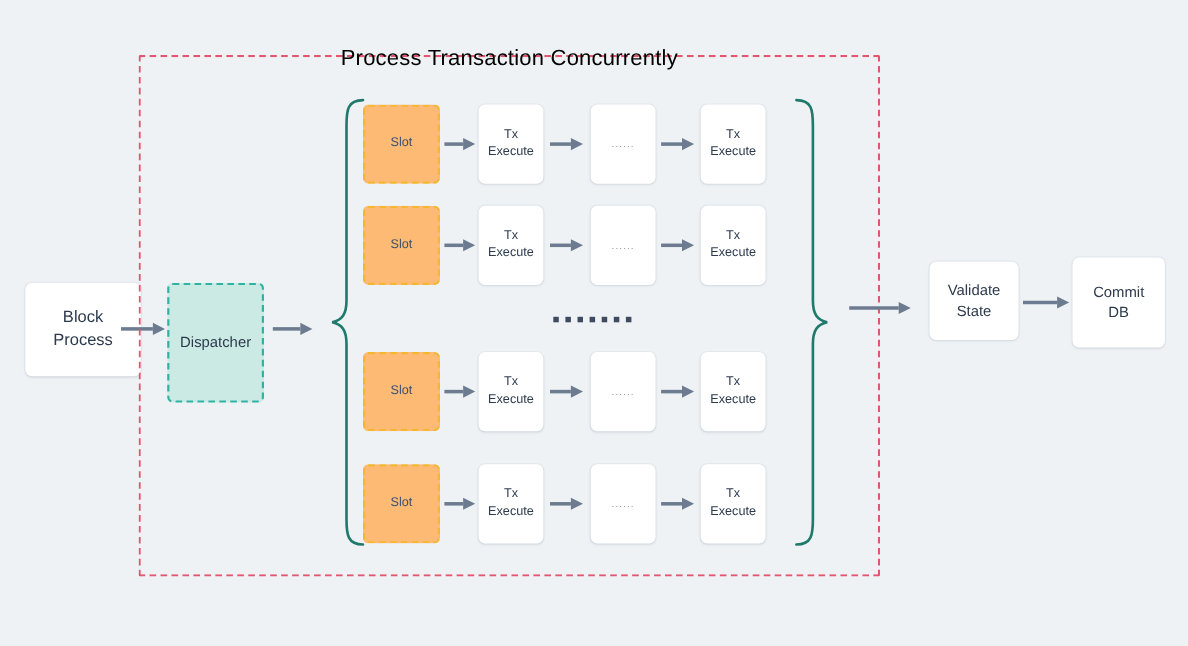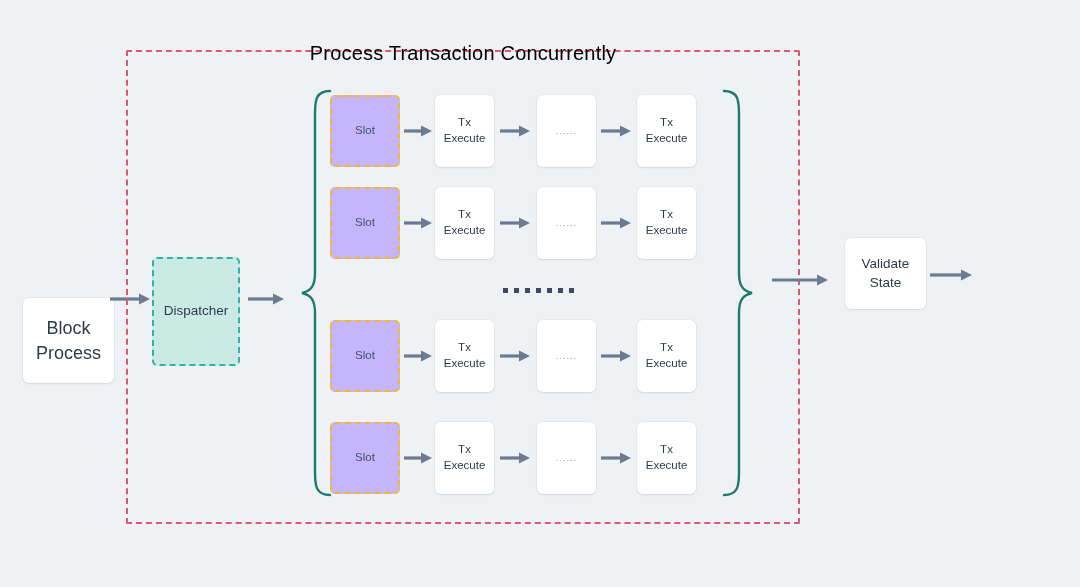--- a/index.html
+++ b/index.html
@@ -22,21 +22,21 @@
   }
   .node .lbl{white-space:pre-line;}
 
   .white-box{
     background:#ffffff;
     border-radius:6px;
     box-shadow:0 1px 2px rgba(40,60,90,.10), 0 0 0 1px rgba(40,60,90,.035);
   }
 
   
-  #block-process{left:23px;top:257px;width:91px;height:85px;font-size:18px;margin-top:41px;}
+  #block-process{left:23px;top:257px;width:105px;height:85px;font-size:15px;}
   #dispatcher{
     left:152px;top:257px;width:88px;height:109px;font-size:13.5px;
     background:#cbeae4;
     border:2px dashed #2fb3a3;
     border-radius:5px;
   }
   #validate-state{left:845px;top:238px;width:81px;height:71px;font-size:13.5px;}
   #commit-db{left:975px;top:234px;width:84px;height:82px;font-size:13.5px;}
 
   
@@ -52,21 +52,21 @@
     text-align:center;
     color:#000000;
     font-size:20px;
     letter-spacing:.2px;
   }
 
   
   .row{position:absolute;height:72px;}
   .slot{
     position:absolute;left:330px;top:0;width:70px;height:72px;
-    background:#c4b5fd;
+    background:#fdba74;
     border:2px dashed #f5b731;
     border-radius:5px;
     font-size:11.5px;
     color:#44506a;
   }
   .tx{position:absolute;width:59px;height:72px;font-size:11.5px;}
   .tx1{left:435px;}
   .txmid{left:537px;}
   .tx2{left:637px;}
   .dots-inline{
@@ -292,14 +292,18 @@
 State</span>
   </div>
 
   <div class="arrow" style="left:930px;top:269px;width:42px;">
     <svg width="42" height="12" viewBox="0 0 42 12">
       <line x1="0" y1="6" x2="31" y2="6" stroke="#6c7b8f" stroke-width="3.2"></line>
       <polygon points="31,0.5 42,6 31,11.5" fill="#6c7b8f"></polygon>
     </svg>
   </div>
 
+  <div class="node white-box" id="commit-db">
+    <span class="lbl">Commit
+DB</span>
+  </div>
 
 </div>
 
 </body></html>

